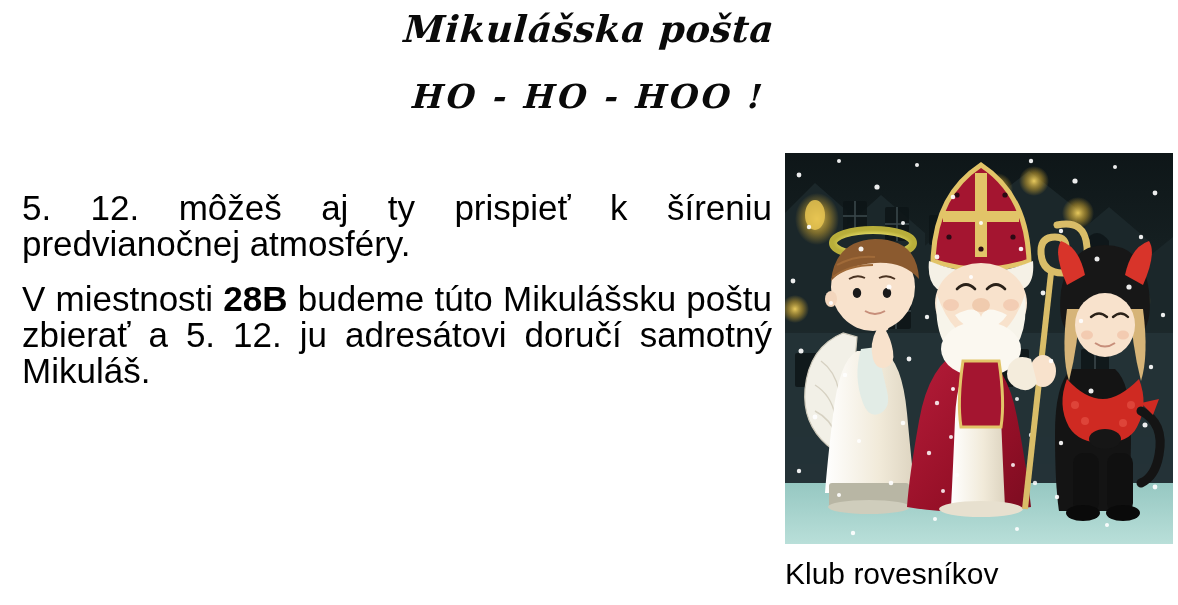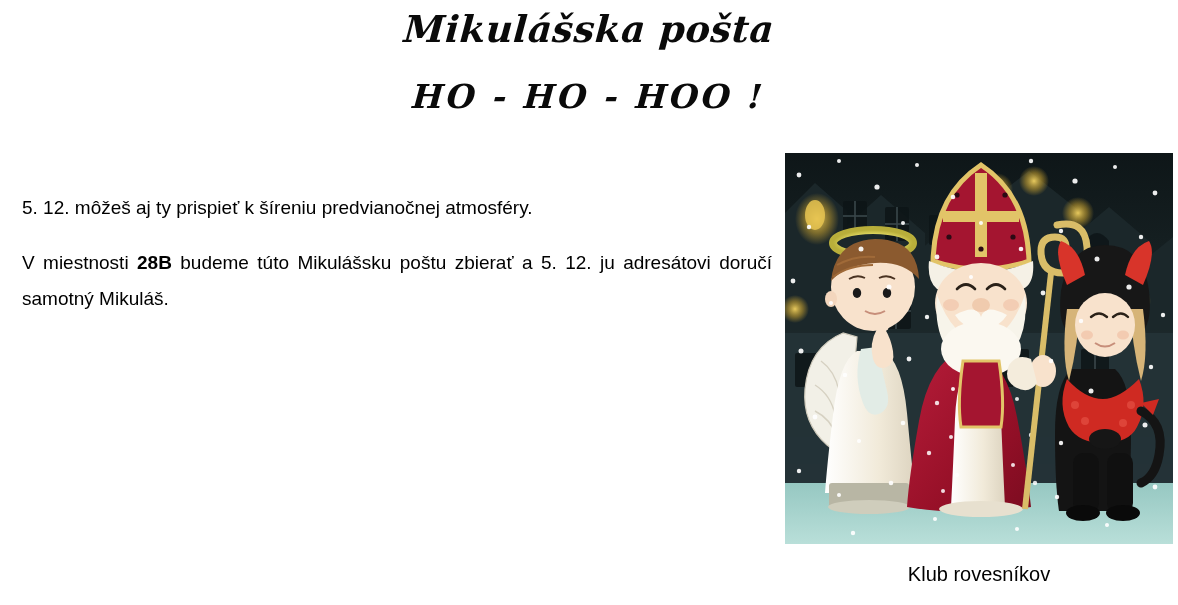--- a/index.html
+++ b/index.html
@@ -49,21 +49,21 @@
 
   
   #text-column {
     position: absolute;
     left: 22px;
     top: 190px;
     width: 750px;
   }
   .body-para {
     font-family: "Liberation Sans", sans-serif;
-    font-size: 19px;
+    font-size: 35px;
     line-height: 36px;
     text-align: justify;
     text-justify: inter-word;
     margin: 0 0 19px 0;
     color: #000000;
   }
   .body-para:last-child { margin-bottom: 7px; }
   .body-para b { font-weight: bold; }
 
   
@@ -77,23 +77,23 @@
   #illustration {
     width: 100%;
     height: 100%;
     display: block;
   }
   #image-caption {
     position: absolute;
     left: 785px;
     top: 558px;
     width: 388px;
-    text-align: center;
+    text-align: left;
     font-family: "Liberation Sans", sans-serif;
-    font-size: 20px;
+    font-size: 30px;
     line-height: 32px;
     color: #000000;
   }
 </style>
 </head>
 <body>
 
 <div id="title-block">
   <div id="doc-title">Mikulášska pošta</div>
   <div id="doc-subtitle">HO - HO - HOO !</div>

